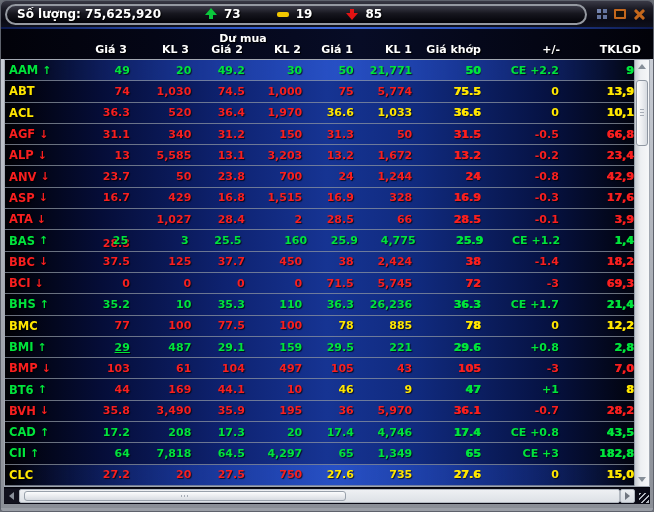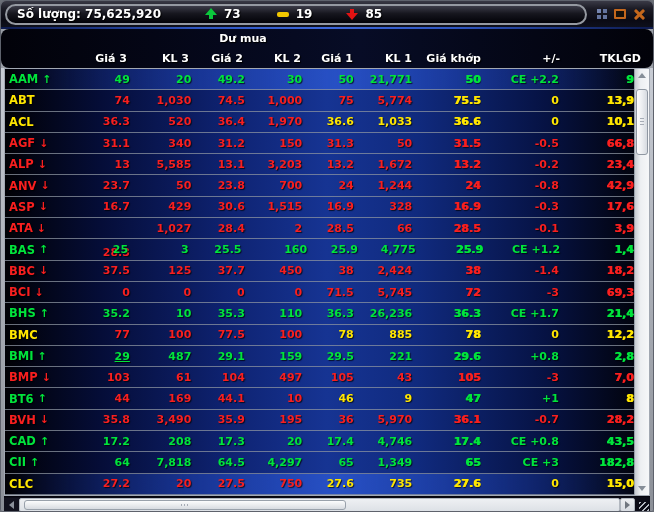--- a/index.html
+++ b/index.html
@@ -34,23 +34,22 @@
   .grid-btn{width:10px;height:10px;display:grid;grid-template-columns:4px 4px;grid-template-rows:4px 4px;gap:2px;cursor:pointer;}
   .grid-btn i{background:#64749e;}
   .grid-btn i:nth-child(1){background:#7585af;}
   .restore-btn{width:12px;height:10px;border:2px solid #c4671c;border-radius:1px;background:#16100a;cursor:pointer;}
   .close-btn{position:relative;width:13px;height:12px;cursor:pointer;}
   .close-btn::before,.close-btn::after{content:"";position:absolute;left:0;top:4.5px;width:13px;height:3px;background:#c4671c;border-radius:1px;}
   .close-btn::before{transform:rotate(45deg);}
   .close-btn::after{transform:rotate(-45deg);}
   
   .header-area{
-    position:relative;height:39px;color:#fff;
+    position:relative;height:30px;color:#fff;
     background:linear-gradient(90deg,#020209 0%,#05081c 35%,#070c26 55%,#020209 100%);
-    border-radius:8px;
   }
   .group-label{position:absolute;top:3px;left:0;width:484px;text-align:center;font-size:11px;font-weight:bold;text-shadow:1px 1px 1px #000;}
   .col-headers{position:absolute;bottom:3px;left:0;right:0;display:flex;padding-left:4px;font-size:11px;font-weight:bold;text-shadow:1px 1px 1px #000;}
   .cols>*{text-align:right;white-space:nowrap;overflow:visible;}
   .cols>*:nth-child(1){width:64px;text-align:left;}
   .cols>*:nth-child(2){width:58px;}
   .cols>*:nth-child(3){width:62px;}
   .cols>*:nth-child(4){width:54px;}
   .cols>*:nth-child(5){width:58px;}
   .cols>*:nth-child(6){width:52px;}
@@ -248,21 +247,21 @@
               <span class="cell" style="color: rgb(248, 31, 31);">-0.8</span>
               <span class="cell heavy" style="color: rgb(248, 31, 31);">42,974</span>
             </div>
             <div class="row cols">
               <span class="tick" style="color: rgb(248, 31, 31);">
                 <span>ASP</span>
                 <span class="trend">↓</span>
               </span>
               <span class="cell" style="color: rgb(248, 31, 31);">16.7</span>
               <span class="cell" style="color: rgb(248, 31, 31);">429</span>
-              <span class="cell" style="color: rgb(248, 31, 31);">30.6</span>
+              <span class="cell" style="color: rgb(248, 31, 31);">16.8</span>
               <span class="cell" style="color: rgb(248, 31, 31);">1,515</span>
               <span class="cell" style="color: rgb(248, 31, 31);">16.9</span>
               <span class="cell" style="color: rgb(248, 31, 31);">328</span>
               <span class="cell heavy" style="color: rgb(248, 31, 31);">16.9</span>
               <span class="cell" style="color: rgb(248, 31, 31);">-0.3</span>
               <span class="cell heavy" style="color: rgb(248, 31, 31);">17,629</span>
             </div>
             <div class="row cols">
               <span class="tick" style="color: rgb(248, 31, 31);">
                 <span>ATA</span>

